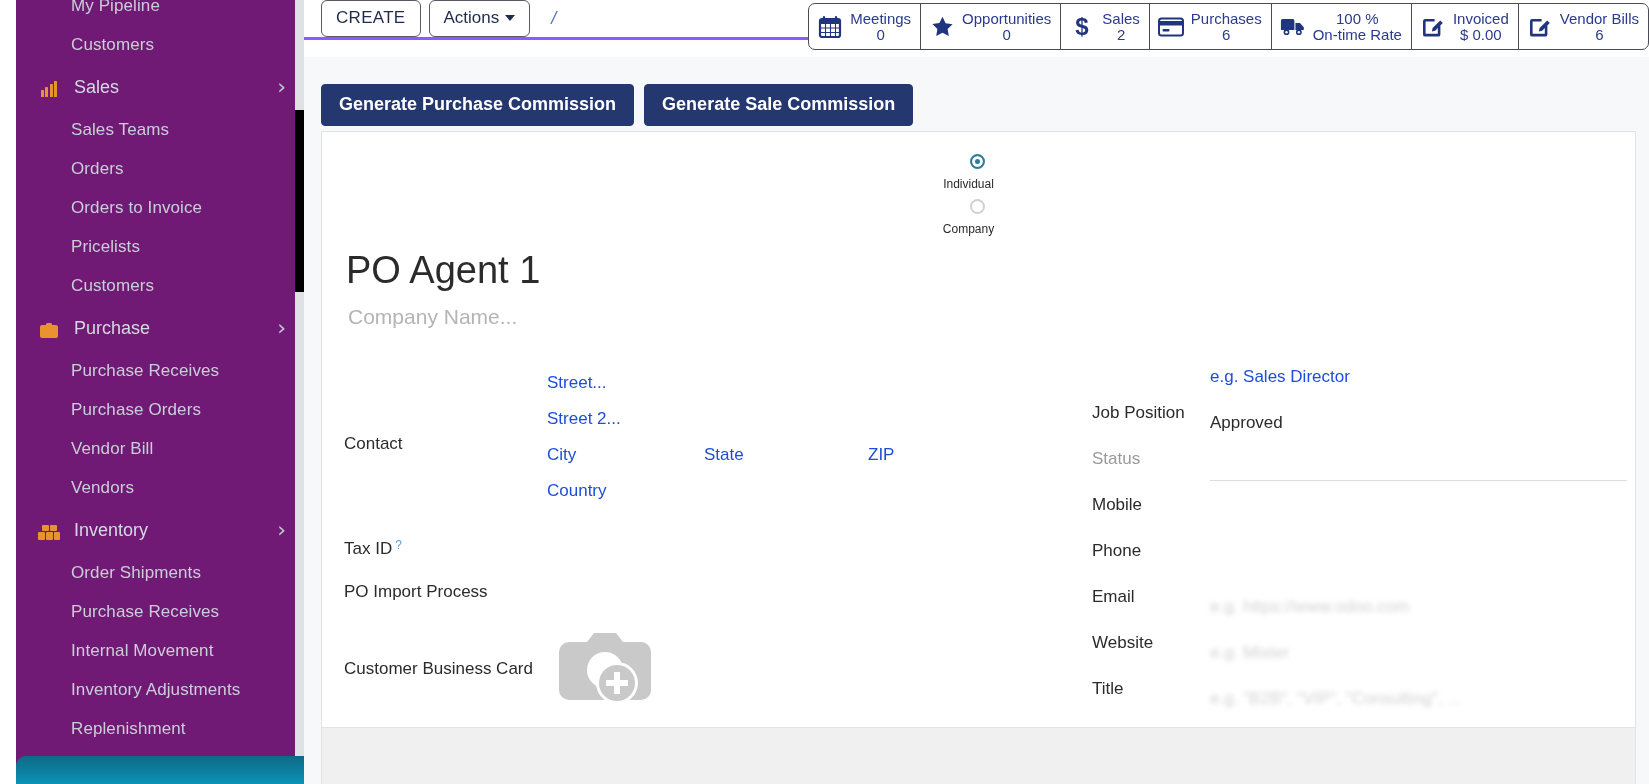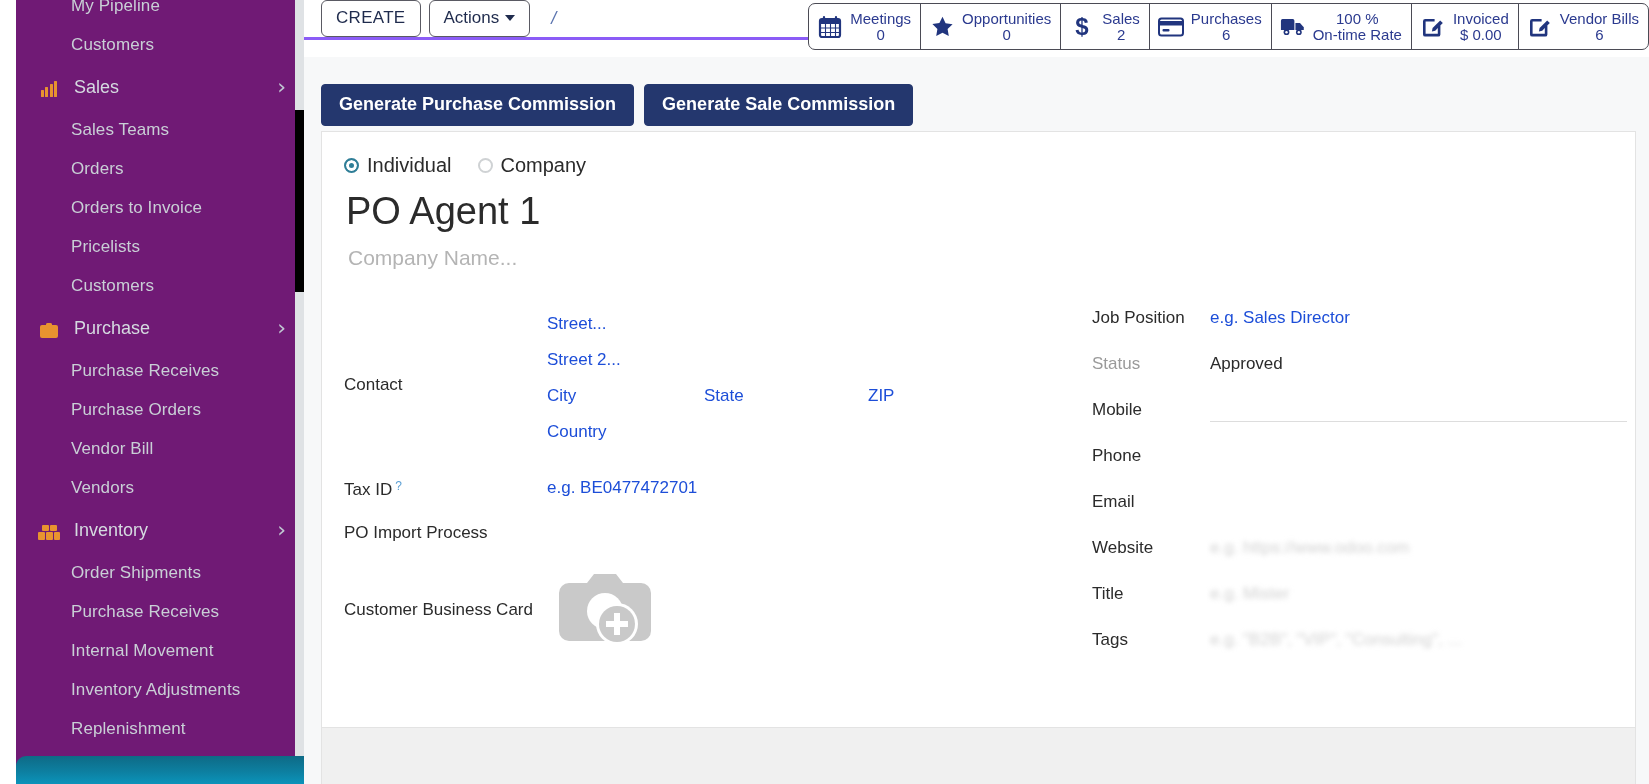--- a/index.html
+++ b/index.html
@@ -199,21 +199,21 @@
   #sheet {
     position: absolute;
     left: 17px; top: 74px;
     width: 1315px; height: 653px;
     background: #ffffff;
     border: 1px solid #e3e3e3;
     border-bottom: none;
     padding: 22px 24px 0 22px;
   }
 
-  .radio-row { display: flex; align-items: center; gap: 8px; font-size: 20px; color: #222; }
+  .radio-row { display: flex; align-items: center; gap: 8px; font-size: 12px; color: #222; flex-direction: column; }
   .radio-row .rl { margin-right: 18px; color: #2b2b2b; }
   .rdot {
     display: inline-block; width: 15px; height: 15px;
     border-radius: 50%;
     border: 2px solid #35849b;
     background: #fff;
     position: relative; vertical-align: -2px;
   }
   .rdot.on { border-color: #2f7e97; background: #2f7e97; box-shadow: inset 0 0 0 3px #ffffff; }
   .rdot.off { border: 2px solid #cfd2d4; }
@@ -238,21 +238,21 @@
 
   .frow { display: flex; align-items: center; margin-bottom: 0; }
   .flabel {
     flex: 0 0 auto;
     font-size: 17px;
     color: #2b2b2b;
     line-height: 22px;
     padding-top: 8px;
   }
   .col-l .flabel { width: 203px; }
-  .col-r .flabel { width: 118px; }
+  .col-r .flabel { width: 118px; margin-top: 36px; }
   .fval {
     flex: 1 1 auto;
     font-size: 17px;
     color: #2b2b2b;
     line-height: 22px;
     padding-top: 8px;
     min-height: 30px;
   }
   .ph { color: #1d4ed8; }
   .ph-blur { color: #d2d2d2; filter: blur(2.6px); }
@@ -494,21 +494,20 @@
                   <span class="ph z">ZIP</span>
                 </div>
                 <div class="addr-line ph">Country</div>
               </div>
             </div>
 
             <div class="frow" style="margin-top:10px;">
               <div class="flabel">
                 <span>Tax ID</span><span class="help-q">?</span>
               </div>
-              <div class="fval ph">e.g. BE0477472701</div>
             </div>
 
             <div class="frow" style="margin-top:13px;">
               <div class="flabel">PO Import Process</div>
               <div class="fval"></div>
             </div>
 
             <div class="frow" style="margin-top:13px;">
               <div class="flabel" style="width:203px;line-height:25px;">Customer Business Card</div>
               <div class="fval">

